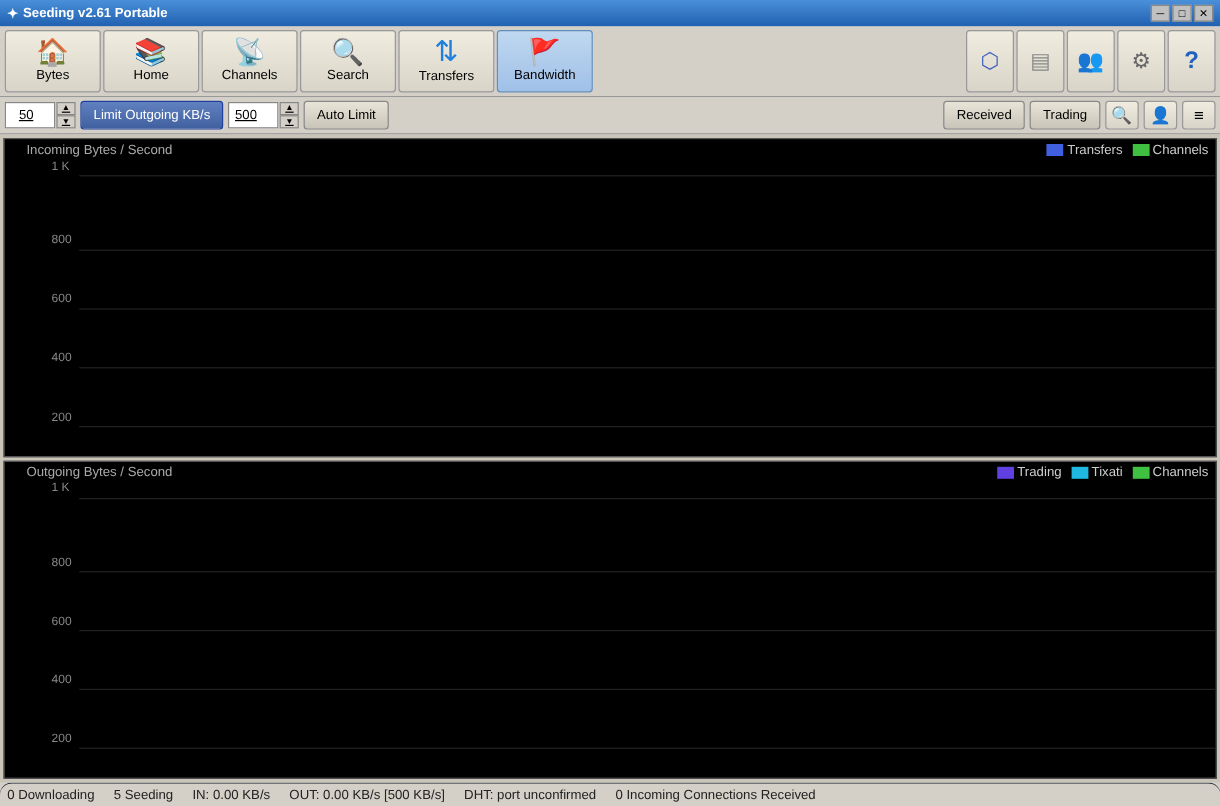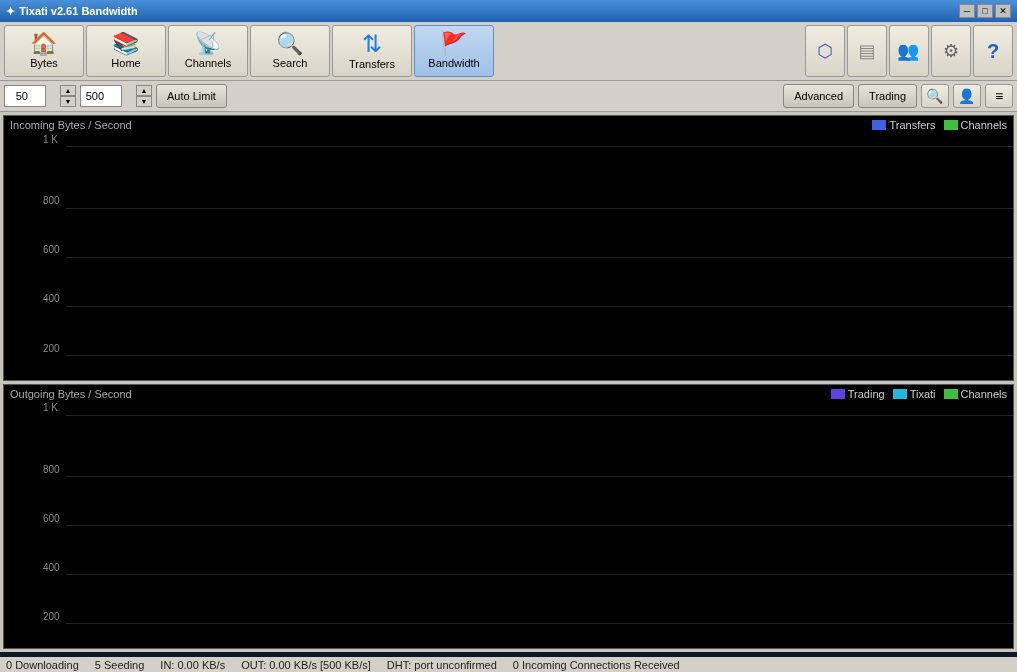--- a/index.html
+++ b/index.html
@@ -127,21 +127,22 @@
       gap: 4px;
     }
     .sec-btn.active {
       background: linear-gradient(to bottom, #6080c0, #4060a0);
       color: white;
       border-color: #2040a0;
     }
     .spinner-group {
       display: flex;
       align-items: center;
-      gap: 14px;
+      gap: 1px;
+      text-decoration: underline;
     }
     .spinner-input {
       width: 42px;
       height: 22px;
       border: 1px solid #888;
       text-align: right;
       font-size: 11px;
       padding-right: 2px;
     }
     .spinner-arrows {
@@ -177,21 +178,21 @@
     
     .chart-panel {
       background: #000;
       flex: 1;
       position: relative;
       border: 1px solid #555;
     }
     .chart-header {
       position: absolute;
       top: 0;
-      left: 0;
+      left: 12px;
       right: 0;
       height: 18px;
       display: flex;
       align-items: center;
       padding: 0 6px;
       background: transparent;
       gap: 16px;
     }
     .chart-title {
       color: #aaa;
@@ -238,36 +239,37 @@
       transform: translateY(-50%);
     }
 
     
     #status-bar {
       background: #d4d0c8;
       height: 20px;
       display: flex;
       align-items: center;
       padding: 0 6px;
-      border-top: 5px solid #0f172a;
+      border-top: 1px solid #0f172a;
       font-size: 11px;
       color: #222;
       gap: 16px;
+      border-radius: 10px;
     }
 
     
     .icon-home { color: #e05020; }
   </style>
 </head>
 <body>
 
 <div id="title-bar">
   <div class="title-text">
     <span>✦</span>
-    <span>Tixati v2.61 Bandwidth</span>
+    <span>Seeding v2.61 Portable</span>
   </div>
   <div class="window-controls">
     <button>─</button>
     <button>□</button>
     <button>✕</button>
   </div>
 </div>
 
 <div id="main-toolbar">
   <button class="toolbar-btn">
@@ -316,34 +318,37 @@
 
 <div id="secondary-toolbar">
   <div class="spinner-group">
     <input class="spinner-input" type="number" value="50" style="">
     <div class="spinner-arrows">
       <button>▲</button>
       <button>▼</button>
     </div>
   </div>
 
+  <button class="sec-btn active">
+    <span>Limit Outgoing KB/s</span>
+  </button>
   <div class="spinner-group">
     <input class="spinner-input" type="number" value="500" style="">
     <div class="spinner-arrows">
       <button>▲</button>
       <button>▼</button>
     </div>
   </div>
 
   <button class="sec-btn">
     <span>Auto Limit</span>
   </button>
 
   <button class="sec-btn" style="margin-left: auto;">
-    <span>Advanced</span>
+    <span>Received</span>
   </button>
   <button class="sec-btn">
     <span>Trading</span>
   </button>
 
   <button class="icon-btn" style="width:28px;height:24px;font-size:14px;">
     <span>🔍</span>
   </button>
   <button class="icon-btn" style="width:28px;height:24px;font-size:14px;">
     <span>👤</span>

